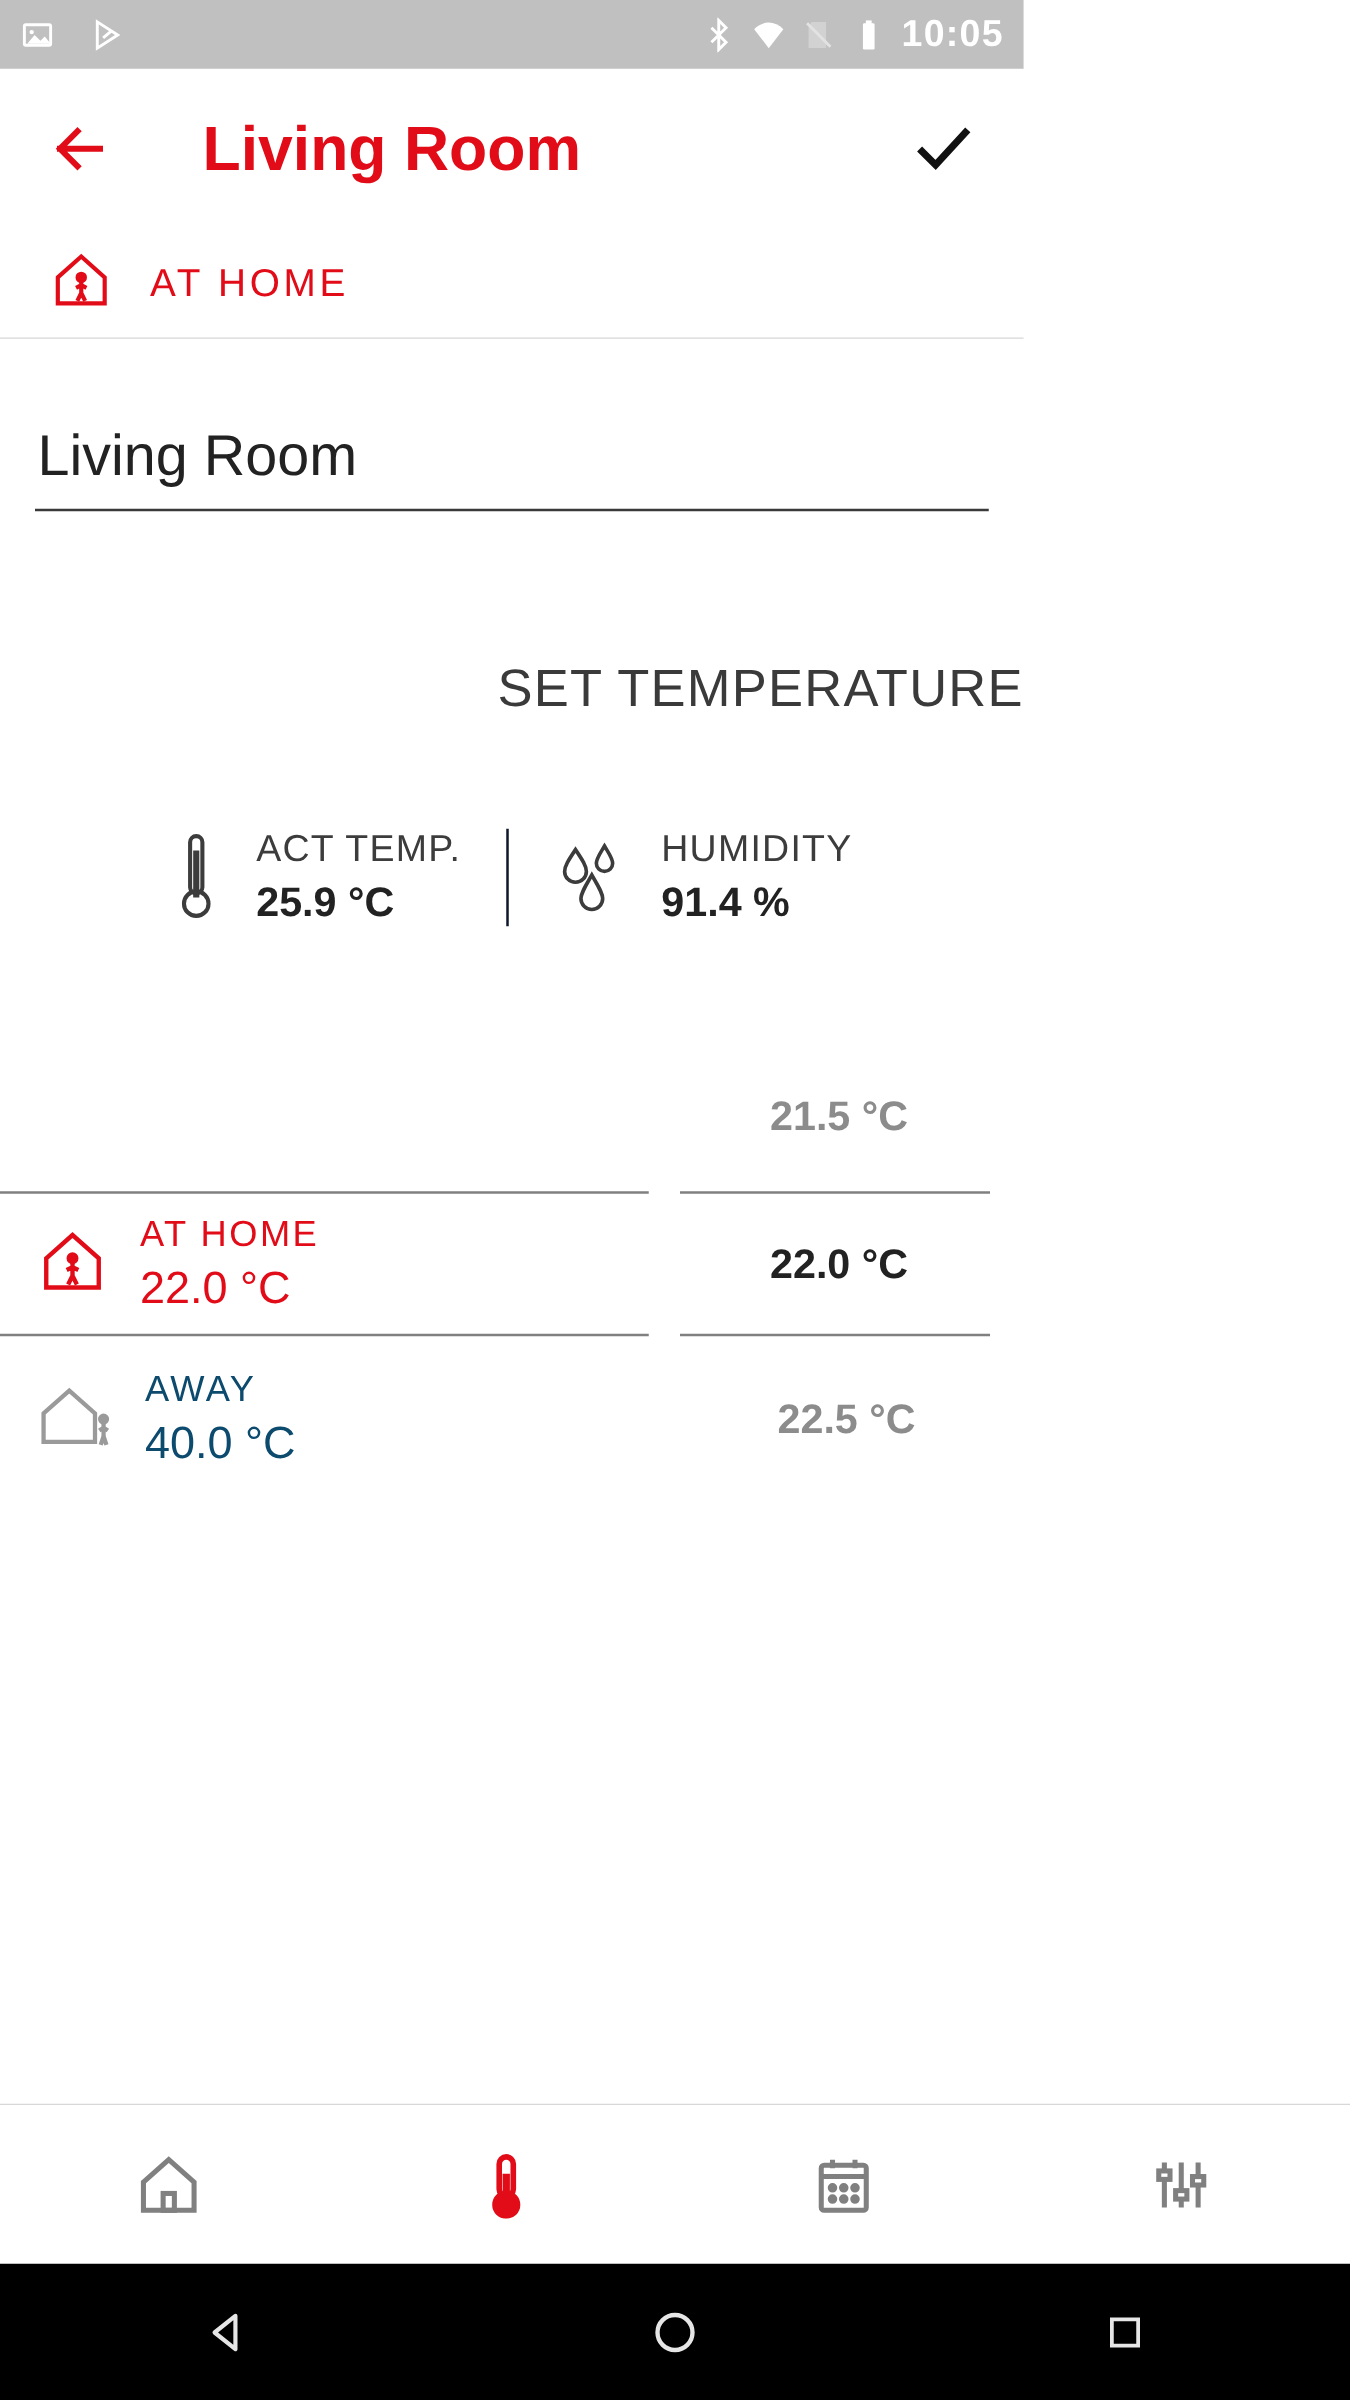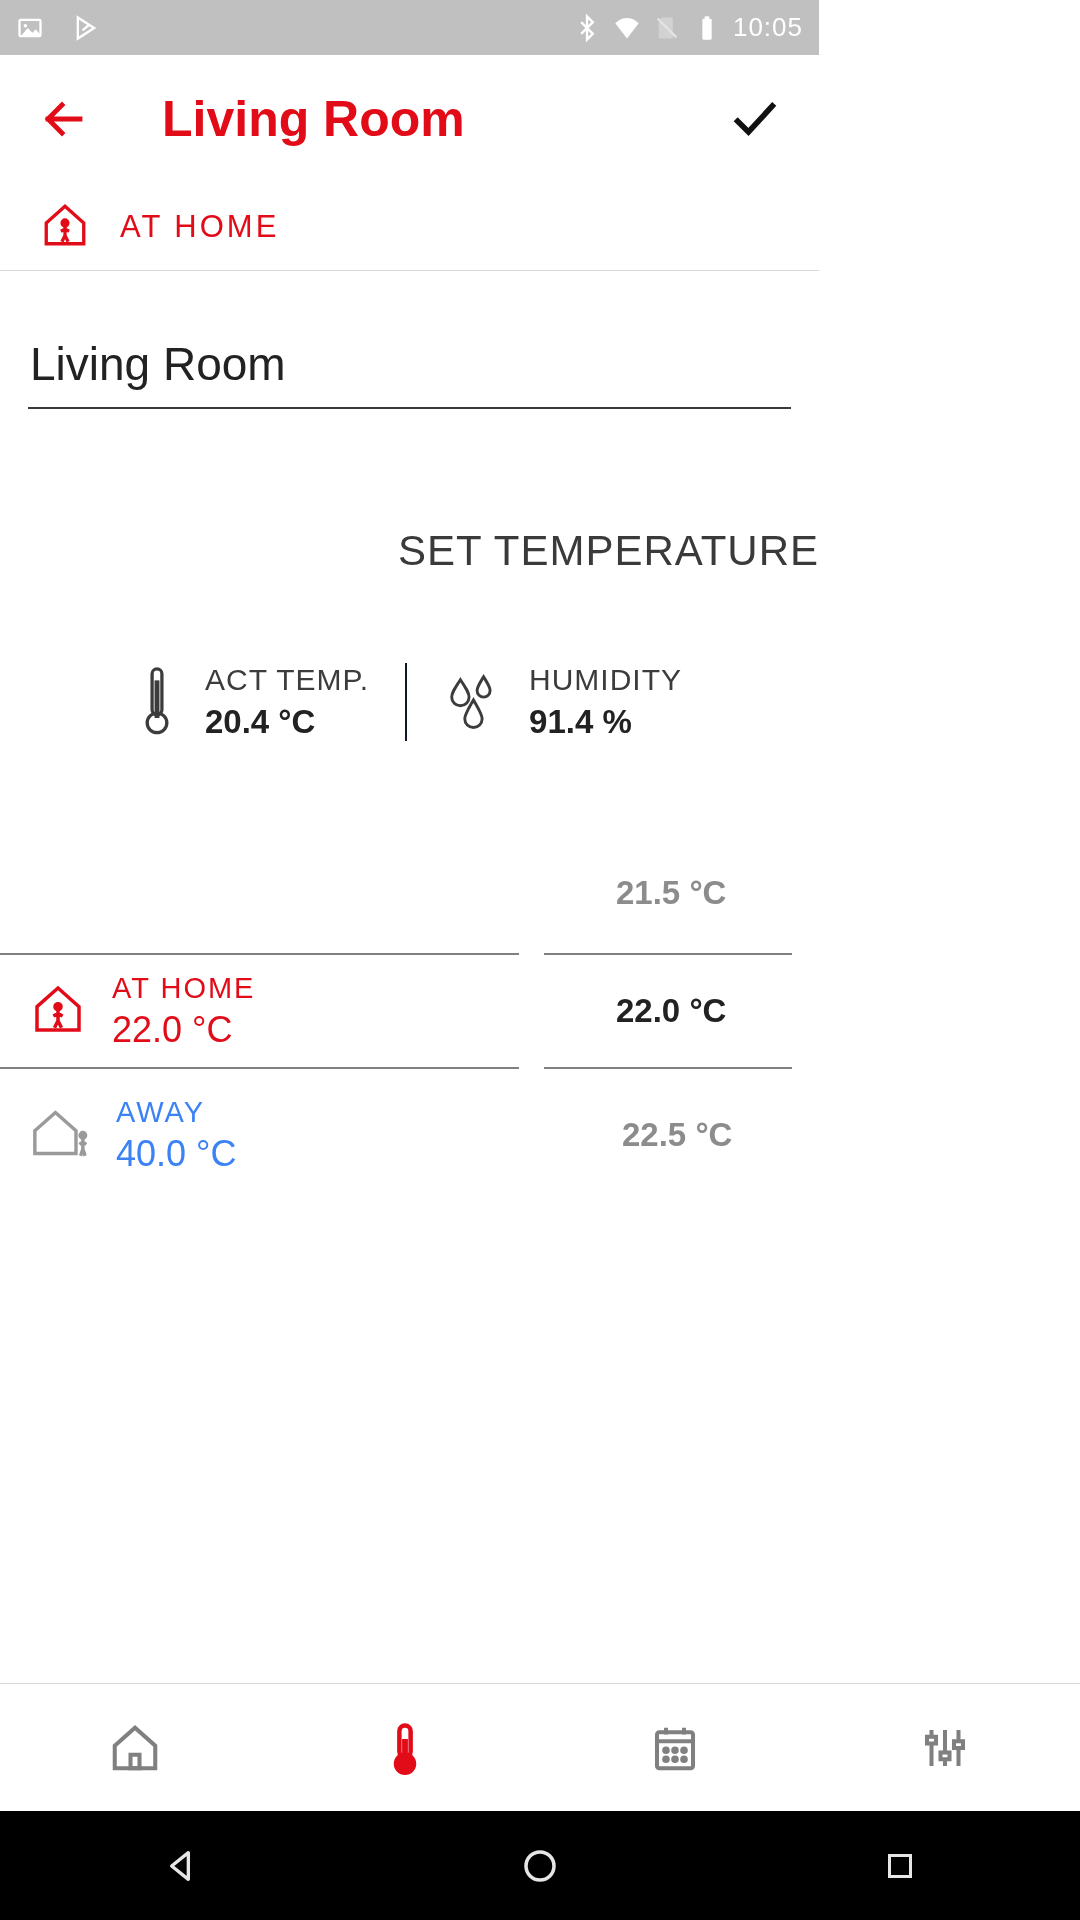--- a/index.html
+++ b/index.html
@@ -2,21 +2,21 @@
 <html><head>
 <meta charset="utf-8">
 <style>
   * { box-sizing: border-box; margin: 0; padding: 0; }
   html, body { width: 819px; height: 1456px; font-family: -apple-system, "Helvetica Neue", Arial, sans-serif; background: #fff; overflow: hidden; }
 
   
   .status-bar { height: 55px; background: #c0c0c0; display: flex; align-items: center; padding: 0 16px; color: #fff; }
   .status-left { display: flex; gap: 28px; align-items: center; }
   .status-right { margin-left: auto; display: flex; gap: 12px; align-items: center; }
-  .status-time { font-size: 26px; font-weight: 400; letter-spacing: 1px; }
+  .status-time { font-size: 30px; font-weight: 700; letter-spacing: 1px; }
   .st-ic { width: 28px; height: 28px; display: inline-block; }
 
   
   .app-bar { height: 128px; display: flex; align-items: center; padding: 0 34px 0 34px; }
   .back-btn { width: 60px; height: 60px; display:flex; align-items:center; justify-content:center; }
   .app-title { color: #e20c18; font-size: 50px; font-weight: 600; margin-left: 68px; }
   .confirm-btn { margin-left: auto; width: 60px; height: 60px; display:flex; align-items:center; justify-content:center; }
 
   
   .mode-row { height: 88px; display:flex; align-items:center; padding-left: 40px; border-bottom: 1px solid #d8d8d8; }
@@ -41,21 +41,21 @@
   .wheels { position:absolute; top:835px; left:0; right:0; height: 380px; }
   .wheel-left { position:absolute; left:0; top:0; width:519px; height:380px; }
   .wheel-right { position:absolute; left:544px; top:0; width:248px; height:380px; }
 
   .wl-item { position:absolute; left:0; width:100%; height:116px; border-top:2px solid #808080; border-bottom:2px solid #808080; display:flex; align-items:center; padding-left:28px; }
   .wl-item .wl-label { font-size:29px; font-weight:500; letter-spacing:2px; }
   .wl-item .wl-value { font-size:36px; font-weight:500; margin-top:4px; }
   .wl-col { display:flex; flex-direction:column; margin-left:24px; }
   .wl-item.active { color:#e20c18; }
   .wl-item.active .wl-label, .wl-item.active .wl-value { color:#e20c18; }
-  .wl-item.inactive .wl-label, .wl-item.inactive .wl-value { color:#3b82f6; }
+  .wl-item.inactive .wl-label, .wl-item.inactive .wl-value { color:#0c4a6e; }
 
   .wr-item { position:absolute; left:0; width:100%; height:116px; border-top:2px solid #808080; border-bottom:2px solid #808080; display:flex; align-items:center; justify-content:center; font-size:33px; font-weight:700; }
   .wr-item.above, .wr-item.below { color:#8c8c8c; border:none; }
   .wr-item.center { color:#222; }
 
   
   .tab-bar { position:absolute; left:0; right:0; bottom:109px; height:128px; border-top:1px solid #d8d8d8; display:flex; }
   .tab-btn { flex:1; display:flex; align-items:center; justify-content:center; }
   .tab-btn svg { width:54px; height:54px; }
   .tab-btn.active svg { stroke:#e20c18; }
@@ -146,21 +146,21 @@
   <div class="rd-cell">
     <span>
       <svg width="40" height="72" viewBox="0 0 24 44" fill="none" stroke="#3c3c3c" stroke-width="2">
         <rect x="9" y="3" width="6" height="28" rx="3"></rect>
         <circle cx="12" cy="36" r="6"></circle>
         <line x1="12" y1="10" x2="12" y2="33" stroke-width="3"></line>
       </svg>
     </span>
     <div class="rd-txt-col">
       <div class="rd-label">ACT TEMP.</div>
-      <div class="rd-value">20.4 °C</div>
+      <div class="rd-value">25.9 °C</div>
     </div>
   </div>
   <div class="rd-cell">
     <span>
       <svg width="58" height="62" viewBox="0 0 40 40" fill="none" stroke="#3c3c3c" stroke-width="2">
         <path d="M12 6 C8 12 6 15 6 18 a6 6 0 0 0 12 0 C18 15 16 12 12 6 Z"></path>
         <path d="M28 4 C25 9 23.5 11 23.5 13.5 a4.5 4.5 0 0 0 9 0 C32.5 11 31 9 28 4 Z"></path>
         <path d="M21 20 C17 27 15 30 15 33 a6 6 0 0 0 12 0 C27 30 25 27 21 20 Z"></path>
       </svg>
     </span>

